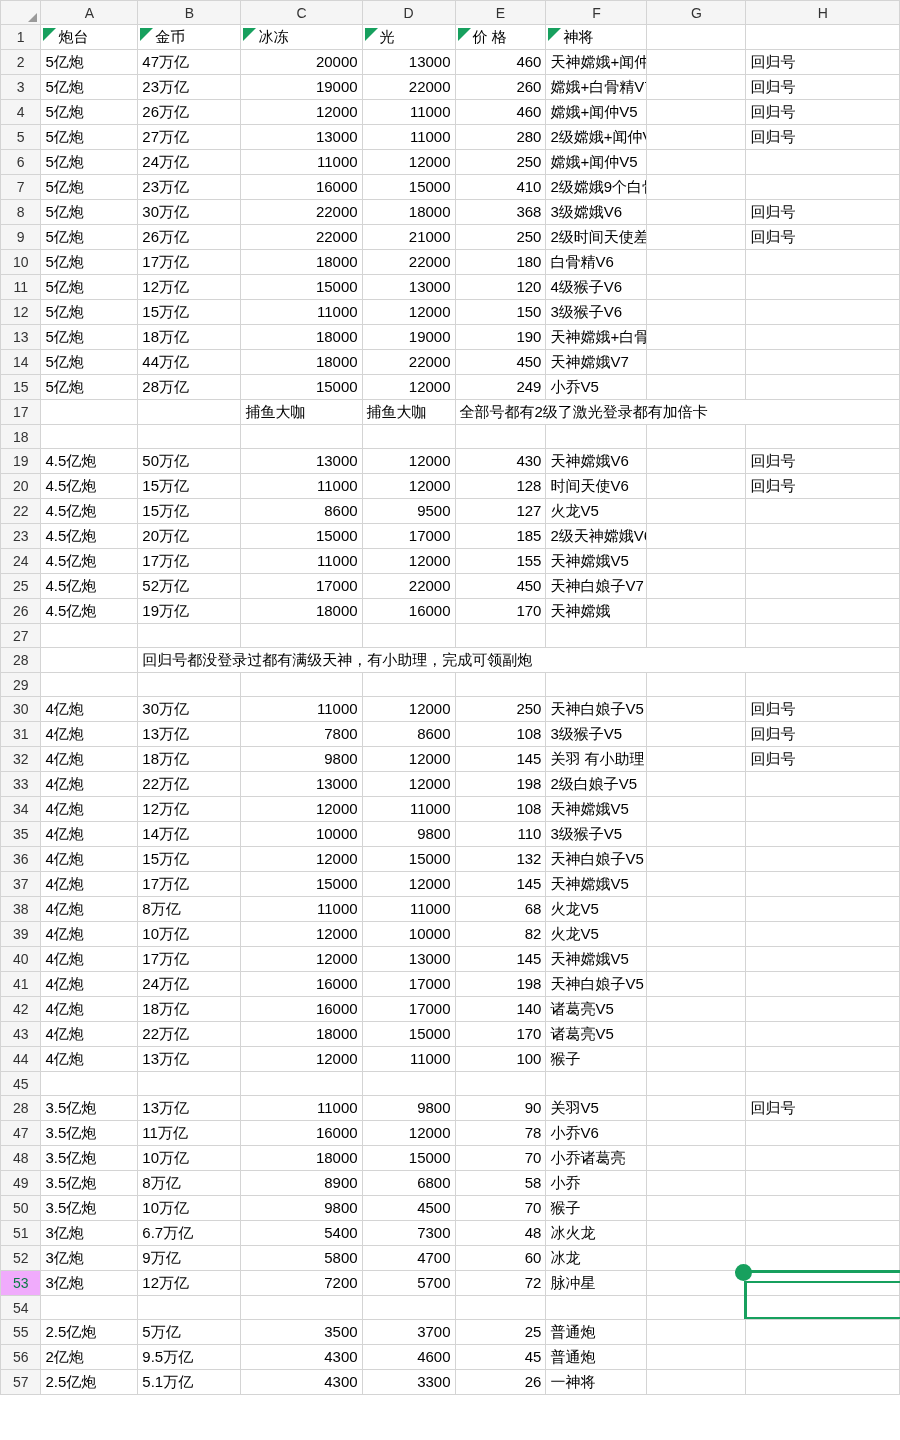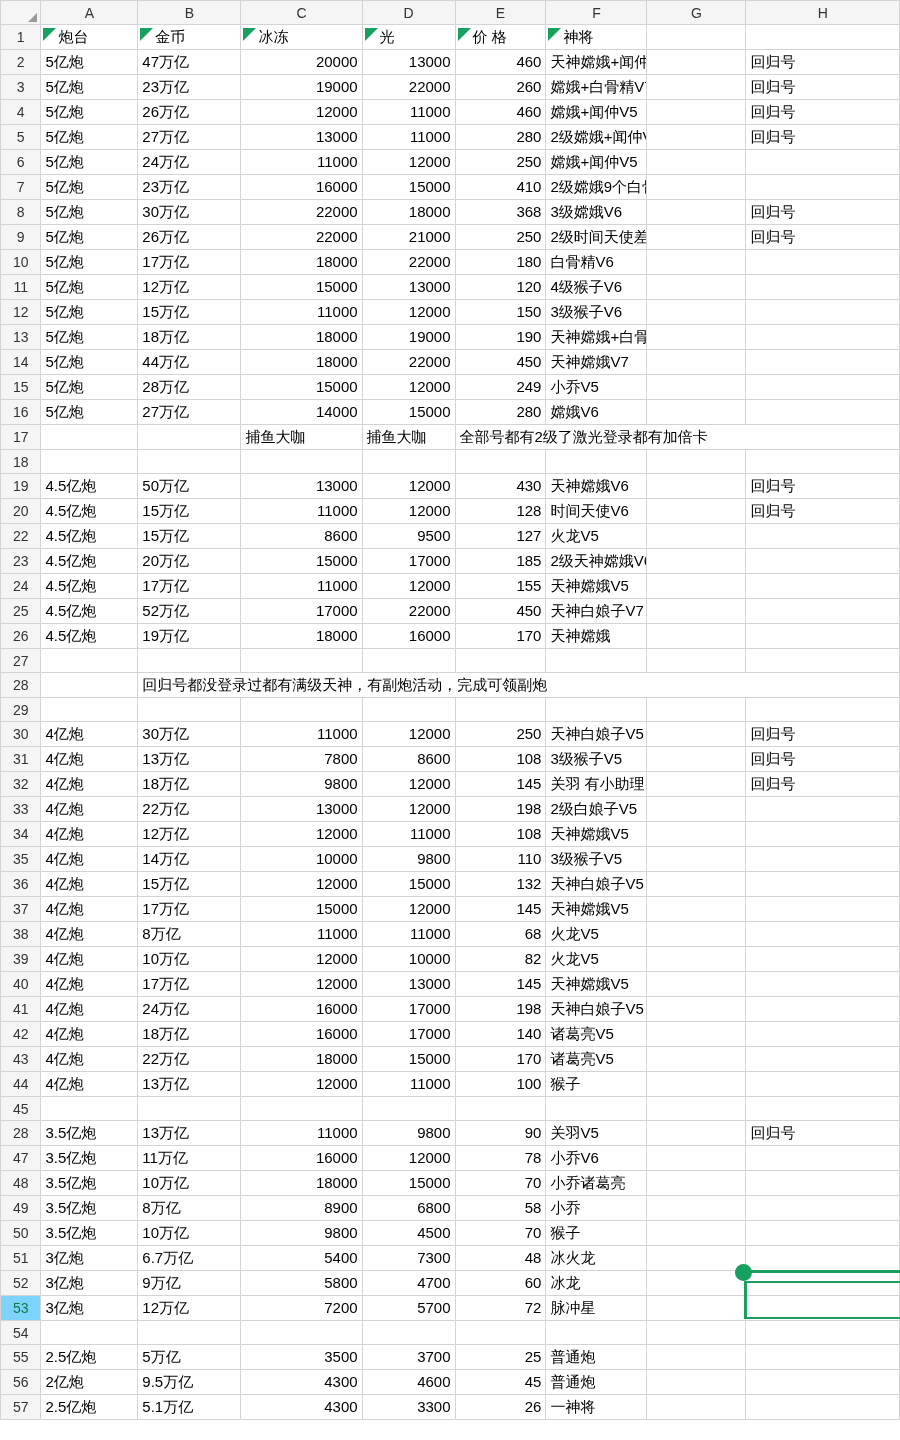--- a/index.html
+++ b/index.html
@@ -66,21 +66,21 @@
   
   td.rownum {
     background: #f5f5f5;
     text-align: center;
     font-size: 14px;
     color: #333;
     border: 1px solid #cfcfcf;
   }
   td.rownum.selected {
     color: #0b7a45;
-    background: #7dd3fc;
+    background: #f0abfc;
   }
 
   .cell {
     display: block;
     padding: 0 4px;
     line-height: 24px;
     font-size: 15px;
     overflow: hidden;
     white-space: nowrap;
   }
@@ -570,47 +570,20 @@
             <span class="cell left">小乔V5</span>
           </td>
           <td>
             <span class="cell left"></span>
           </td>
           <td>
             <span class="cell left"></span>
           </td>
         </tr>
         <tr>
-          <td class="rownum">16</td>
-          <td>
-            <span class="cell left">5亿炮</span>
-          </td>
-          <td>
-            <span class="cell left">27万亿</span>
-          </td>
-          <td>
-            <span class="cell right">14000</span>
-          </td>
-          <td>
-            <span class="cell right">15000</span>
-          </td>
-          <td>
-            <span class="cell right">280</span>
-          </td>
-          <td>
-            <span class="cell left">嫦娥V6</span>
-          </td>
-          <td>
-            <span class="cell left"></span>
-          </td>
-          <td>
-            <span class="cell left"></span>
-          </td>
-        </tr>
-        <tr>
           <td class="rownum">17</td>
           <td>
             <span class="cell left"></span>
           </td>
           <td>
             <span class="cell left"></span>
           </td>
           <td>
             <span class="cell left">捕鱼大咖</span>
           </td>
@@ -863,21 +836,21 @@
           <td>
             <span class="cell left"></span>
           </td>
         </tr>
         <tr>
           <td class="rownum">28</td>
           <td>
             <span class="cell left"></span>
           </td>
           <td colspan="7">
-            <span class="cell left">回归号都没登录过都有满级天神，有副炮活动，完成可领副炮</span>
+            <span class="cell left">回归号都没登录过都有满级天神，有小助理，完成可领副炮</span>
           </td>
         </tr>
         <tr>
           <td class="rownum">29</td>
           <td>
             <span class="cell left"></span>
           </td>
           <td>
             <span class="cell left"></span>
           </td>

